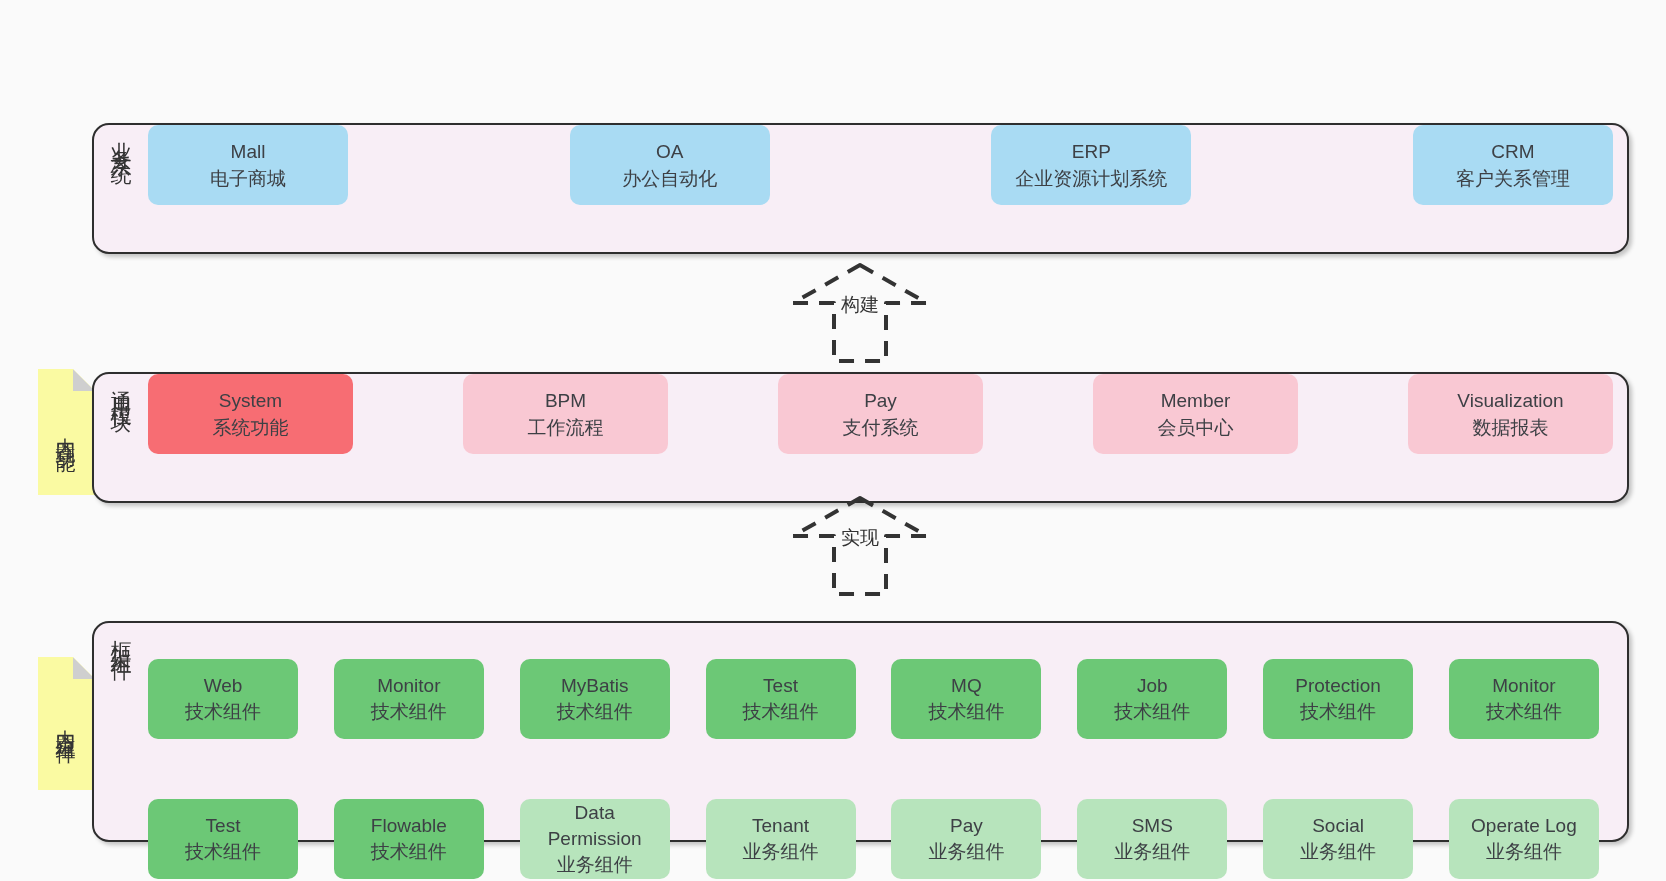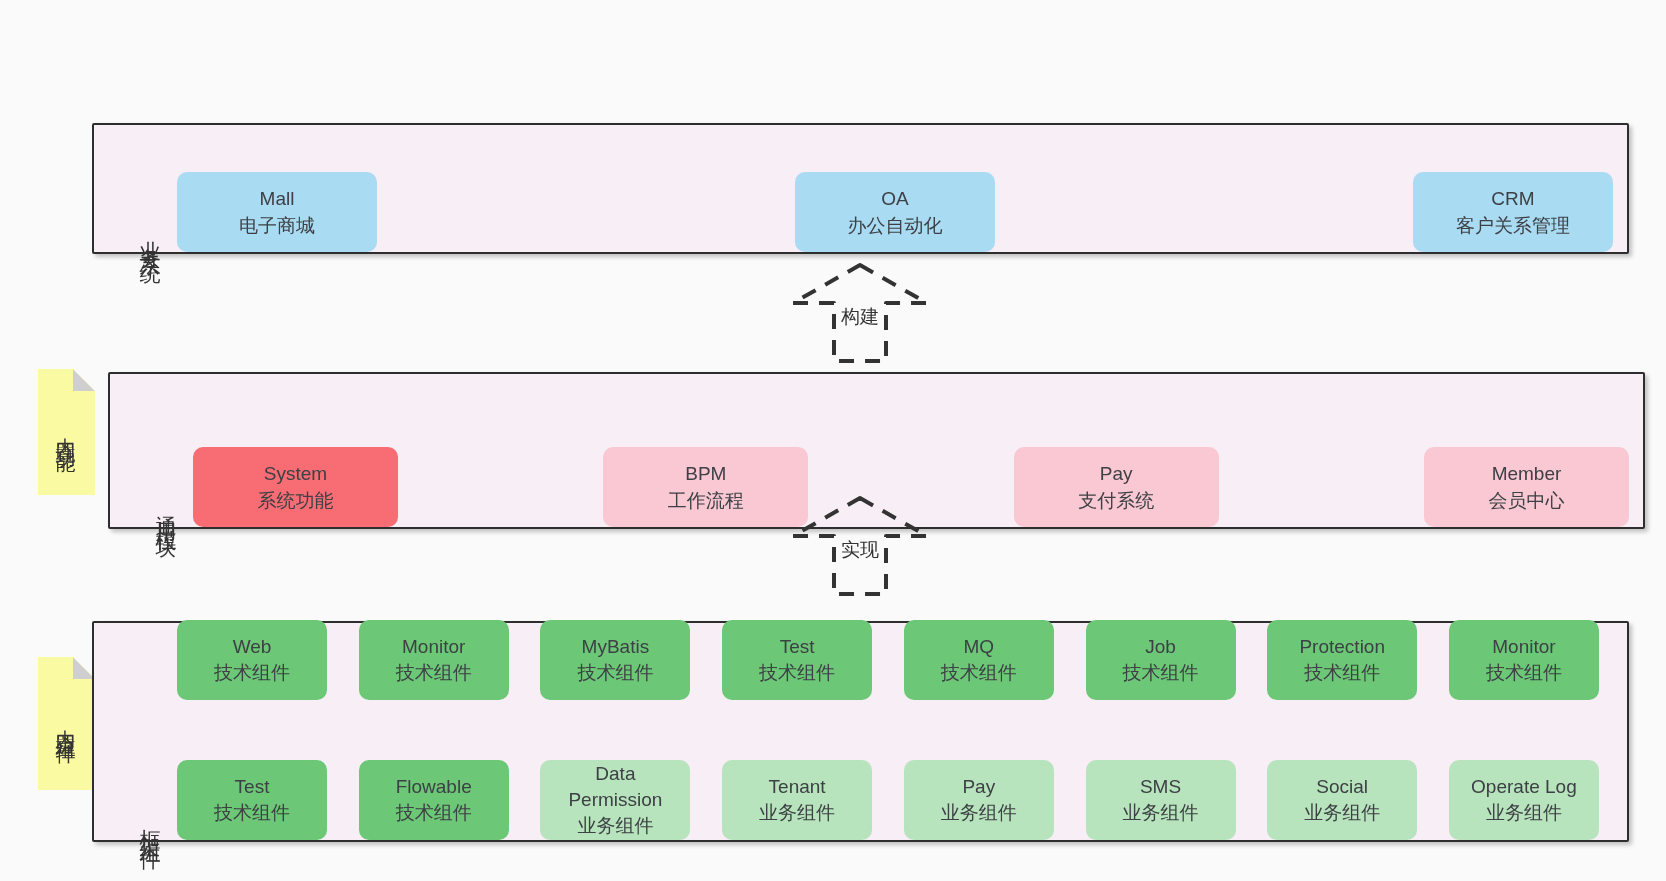--- a/index.html
+++ b/index.html
@@ -10,28 +10,27 @@
   }
   *{box-sizing:border-box; margin:0; padding:0;}
   html,body{background:var(--page-bg);}
   body{font-family:"Liberation Sans","DejaVu Sans",sans-serif; color:var(--text);}
   .stage{position:relative; width:1666px; height:881px; background:var(--page-bg); overflow:hidden;}
 
   .lane{
     position:absolute; left:92px; width:1537px;
     background:var(--container-bg);
     border:2px solid var(--container-border);
-    border-radius:2px;
+    border-radius:17px;
     box-shadow:3px 3px 4px rgba(0,0,0,0.22);
-    display:flex; align-items:flex-end;
+    display:flex; align-items:flex-start;
     z-index:1;
-    padding-left:29px;
   }
   .lane-business{top:123px; height:131px;}
-  .lane-modules{top:372px; height:157px;margin-left:16px;}
+  .lane-modules{top:372px; height:131px;}
   .lane-components{top:621px; height:221px;}
 
   .vlabel{
     writing-mode:vertical-rl; text-orientation:upright;
     font-size:21px; letter-spacing:7px; color:#333;
     width:54px; flex:0 0 54px; text-align:center;
     display:flex; align-items:center; justify-content:center;
   }
   .boxes-row{flex:1; display:flex; justify-content:space-between; align-items:center; padding-right:14px;}
   .boxes-col{flex:1; display:flex; flex-direction:column; gap:24px; padding-right:14px;}
@@ -66,21 +65,21 @@
   .sticky .stext{
     writing-mode:vertical-rl; text-orientation:upright;
     font-size:20px; letter-spacing:5px; color:#333;
   }
 
   .arrow{position:absolute; width:140px; height:102px; left:790px; z-index:2;}
   .arrow-1{top:262px;}
   .arrow-2{top:495px;}
   .arrow svg{display:block; width:140px; height:102px;}
   .arrow .alabel{
-    position:absolute; left:50%; top:42px; transform:translateX(-50%);
+    position:absolute; left:50%; top:30px; transform:translateX(-50%);
     background:var(--page-bg); padding:0 3px; font-size:19px; color:#333; white-space:nowrap;text-align:right;
   }
 </style>
 </head>
 <body>
 
 <div class="stage">
 
   <div class="sticky sticky-1">
     <span class="fold"></span>
@@ -94,20 +93,24 @@
   <div class="lane lane-business">
     <div class="vlabel">业务系统</div>
     <div class="boxes-row">
       <div class="box">
         <div>Mall</div>
         <div>电子商城</div>
       </div>
       <div class="box">
         <div>OA</div>
         <div>办公自动化</div>
+      </div>
+      <div class="box">
+        <div>ERP</div>
+        <div>企业资源计划系统</div>
       </div>
       <div class="box">
         <div>CRM</div>
         <div>客户关系管理</div>
       </div>
     </div>
   </div>
 
   <div class="arrow arrow-1">
     <svg viewBox="0 0 140 102">
@@ -128,20 +131,24 @@
         <div>工作流程</div>
       </div>
       <div class="box pink">
         <div>Pay</div>
         <div>支付系统</div>
       </div>
       <div class="box pink">
         <div>Member</div>
         <div>会员中心</div>
       </div>
+      <div class="box pink">
+        <div>Visualization</div>
+        <div>数据报表</div>
+      </div>
     </div>
   </div>
 
   <div class="arrow arrow-2">
     <svg viewBox="0 0 140 102">
       <path d="M70 3 L137 41 L96 41 L96 99 L44 99 L44 41 L3 41 Z" fill="none" stroke="#333" stroke-width="4" stroke-dasharray="15 11" stroke-linejoin="round"></path>
     </svg>
     <span class="alabel">实现</span>
   </div>
 

